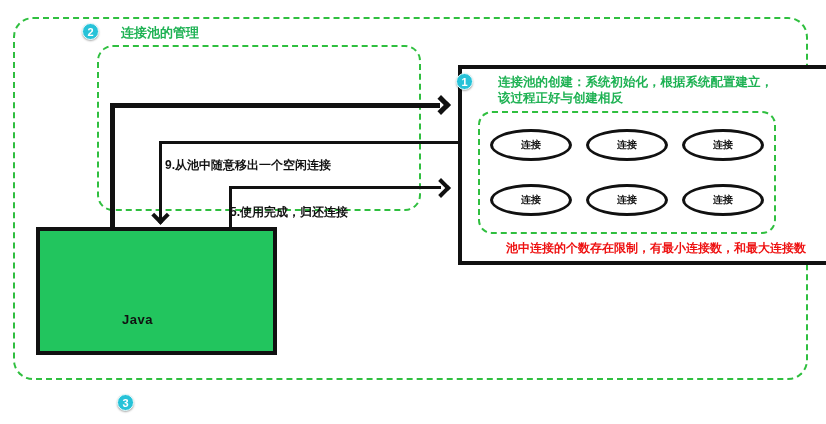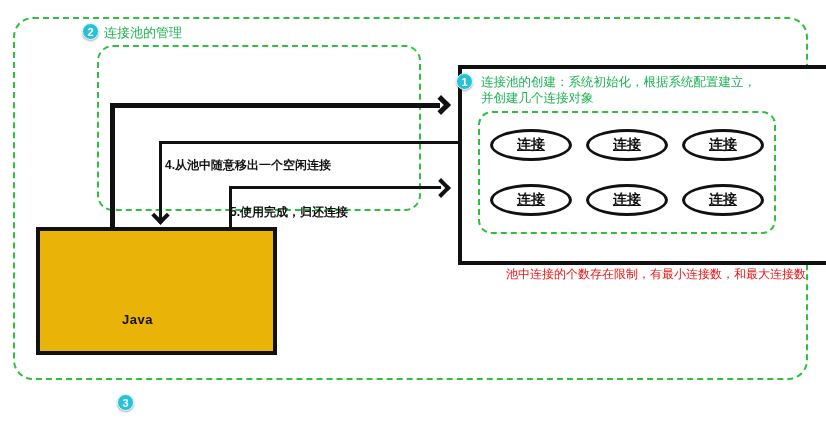--- a/index.html
+++ b/index.html
@@ -12,39 +12,39 @@
   }
   .abs{position:absolute;}
   
   .outer-frame{left:13px;top:17px;width:795px;height:363px;border:2px dashed var(--dashgreen);border-radius:20px;box-sizing:border-box;}
   .mgmt-frame{left:97px;top:45px;width:324px;height:166px;border:2px dashed var(--dashgreen);border-radius:16px;box-sizing:border-box;}
   
   .badge{width:17px;height:17px;border-radius:50%;background:var(--teal);color:#fff;
     font-size:11px;font-weight:bold;display:flex;align-items:center;justify-content:center;
     border:1px solid #eaffff;box-shadow:0 1px 2px rgba(0,0,0,.35);z-index:5;box-sizing:border-box;}
   
-  .green-bold{color:var(--green);font-weight:normal;}
+  .green-bold{color:var(--green);font-weight:bold;margin-left:17px;}
   .black-bold{color:var(--ink);font-weight:bold;margin-top:35px;}
-  .red-bold{color:var(--red);font-weight:normal;margin-top:26px;}
+  .red-bold{color:var(--red);font-weight:bold;}
   
   .hline,.vline{background:var(--ink);}
   
   .chev-right{width:14px;height:14px;border-top:5px solid var(--ink);border-right:5px solid var(--ink);
     transform:rotate(45deg);box-sizing:border-box;}
   .chev-right.thin{border-top-width:4px;border-right-width:4px;}
   .chev-down{width:13px;height:13px;border-right:4px solid var(--ink);border-bottom:4px solid var(--ink);
     transform:rotate(45deg);box-sizing:border-box;}
   
-  .java-box{left:36px;top:227px;width:241px;height:128px;border:4px solid var(--ink);box-sizing:border-box;background:#eab308;}
+  .java-box{left:36px;top:227px;width:241px;height:128px;border:4px solid var(--ink);box-sizing:border-box;background:#22c55e;}
   .pool-box{left:458px;top:65px;width:380px;height:200px;border:4px solid var(--ink);box-sizing:border-box;background:#fff;z-index:2;padding-left:6px;}
   .pool-inner{position:absolute;left:16px;top:42px;width:298px;height:123px;border:2px dashed var(--dashgreen);
     border-radius:14px;box-sizing:border-box;display:flex;flex-direction:column;justify-content:space-around;padding:4px 6px;}
   .conn-row{display:flex;justify-content:space-between;padding:0 4px;}
   .conn{width:82px;height:32px;border:3px solid var(--ink);border-radius:50%;box-sizing:border-box;
-    display:flex;align-items:center;justify-content:center;font-size:14px;font-weight:bold;background:#fff;text-decoration:underline;}
+    display:flex;align-items:center;justify-content:center;font-size:10px;font-weight:bold;background:#fff;}
   .creation-note{position:absolute;left:19px;top:5px;width:308px;font-size:12.5px;line-height:1.3;}
   .limit-note{position:absolute;left:44px;top:171px;font-size:12px;white-space:nowrap;}
   .label-12{font-size:12px;white-space:nowrap;}
   .label-13{font-size:13px;white-space:nowrap;}
 </style>
 </head>
 <body>
 
 <div class="stage">
 
@@ -54,40 +54,40 @@
     <span>2</span>
   </div>
   <div class="abs green-bold label-13" style="left:104px;top:24px;">连接池的管理</div>
 
   <div class="abs mgmt-frame"></div>
 
   <div class="abs hline" style="left:110px;top:103px;width:330px;height:5px;"></div>
   <div class="abs vline" style="left:110px;top:103px;width:5px;height:124px;"></div>
   <div class="abs chev-right" style="left:434px;top:98px;"></div>
 
-  <div class="abs black-bold label-12" style="left:165px;top:122px;">4.从池中随意移出一个空闲连接</div>
+  <div class="abs black-bold label-12" style="left:165px;top:122px;">9.从池中随意移出一个空闲连接</div>
   <div class="abs hline" style="left:159px;top:141px;width:299px;height:3px;"></div>
   <div class="abs vline" style="left:159px;top:141px;width:3px;height:78px;"></div>
   <div class="abs chev-down" style="left:154px;top:209px;"></div>
 
   <div class="abs black-bold label-12" style="left:230px;top:169px;">5.使用完成，归还连接</div>
   <div class="abs vline" style="left:229px;top:186px;width:3px;height:41px;"></div>
   <div class="abs hline" style="left:229px;top:186px;width:212px;height:3px;"></div>
   <div class="abs chev-right thin" style="left:434px;top:181px;"></div>
 
   <div class="abs java-box">
     <span class="black-bold label-13" style="position:absolute;left:82px;top:46px;letter-spacing:.5px;">Java</span>
   </div>
 
   <div class="abs black-bold label-12" style="left:462px;top:45px;">连接池（集合）</div>
 
   <div class="abs pool-box">
     <div class="creation-note green-bold">
       <div>连接池的创建：系统初始化，根据系统配置建立，</div>
-      <div>并创建几个连接对象</div>
+      <div>该过程正好与创建相反</div>
     </div>
 
     <div class="pool-inner">
       <div class="conn-row">
         <div class="conn">
             <span>连接</span>
           </div>
         <div class="conn">
             <span>连接</span>
           </div>

